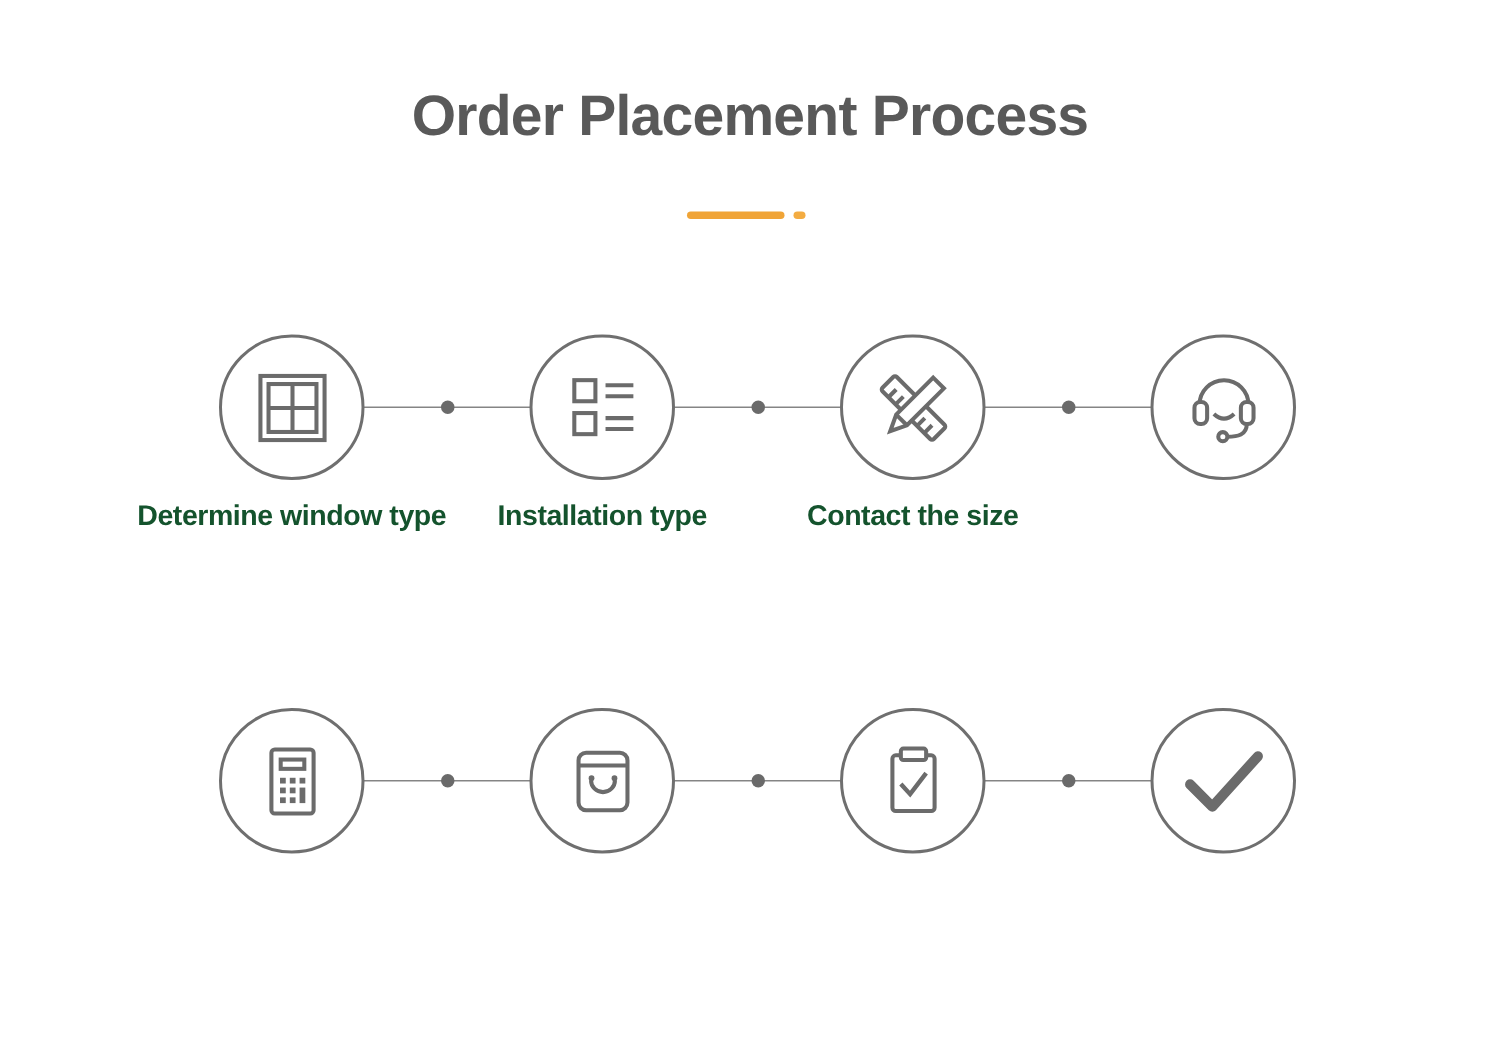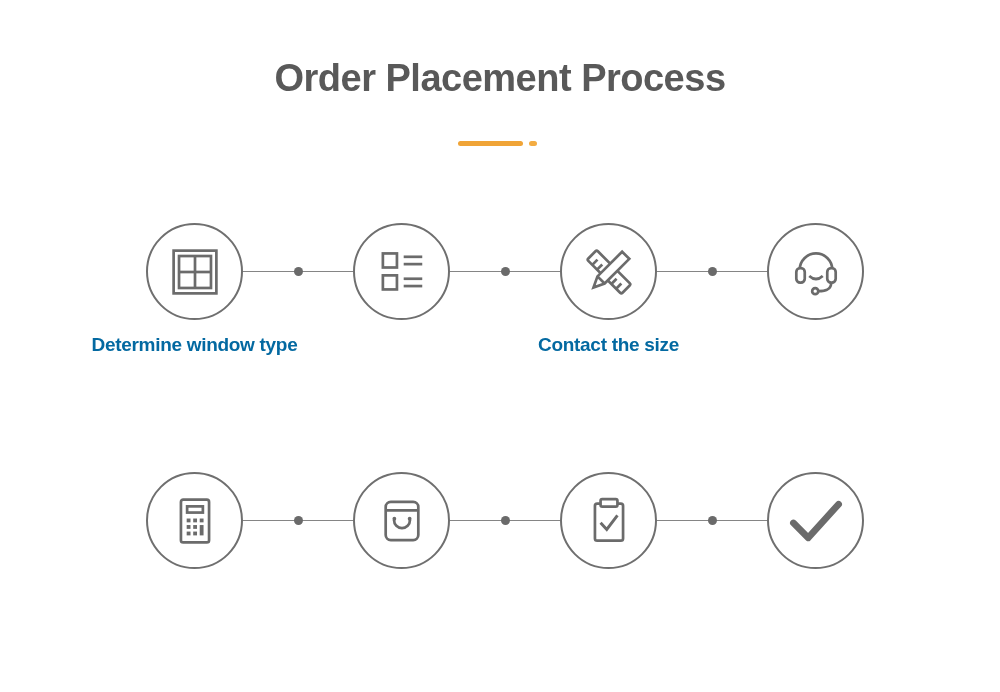--- a/index.html
+++ b/index.html
@@ -37,21 +37,21 @@
     border:2px solid #6f6f6f; border-radius:50%; background:#ffffff;
     display:flex; align-items:center; justify-content:center;
   }
   .circle.c1 { left:55px; } .circle.c2 { left:262px; }
   .circle.c3 { left:469px; } .circle.c4 { left:676px; }
   .plabels { position:absolute; left:91px; width:828px; height:24px; }
   .plabels.l1 { top:333px; }
   .plabels.l2 { top:608px; }
   .plabels span {
     position:absolute; top:0; transform:translateX(-50%); white-space:nowrap;
-    font-size:19px; line-height:24px; font-weight:600; color:#0369a1;
+    font-size:19px; line-height:24px; font-weight:600; color:#14532d;
     letter-spacing:-0.3px;
   }
   .plabels .s1 { left:103.5px; } .plabels .s2 { left:310.5px; }
   .plabels .s3 { left:517.5px; } .plabels .s4 { left:724.5px; }
   .icon { stroke:#6b6b6b; fill:none; stroke-width:2.4; }
 </style>
 </head>
 <body>
 
 <div class="canvas">
@@ -109,20 +109,21 @@
         <rect x="34" y="20.5" width="7.5" height="13" rx="3.4" fill="#fff"></rect>
         <path d="M18 27.5 q6 5.5 12 0"></path>
         <path d="M37.5 33.5 c0 6.5 -5.5 7.5 -11.5 7.5"></path>
         <circle cx="23.3" cy="41" r="2.7" fill="#fff"></circle>
       </svg>
     </div>
   </div>
 
   <div class="plabels l1">
     <span class="s1">Determine window type</span>
+    <span class="s2">Installation type</span>
     <span class="s3">Contact the size</span>
   </div>
 
   <div class="prow r2">
     <div class="track"></div>
     <div class="cdot d1"></div>
     <div class="cdot d2"></div>
     <div class="cdot d3"></div>
 
     <div class="circle c1">

